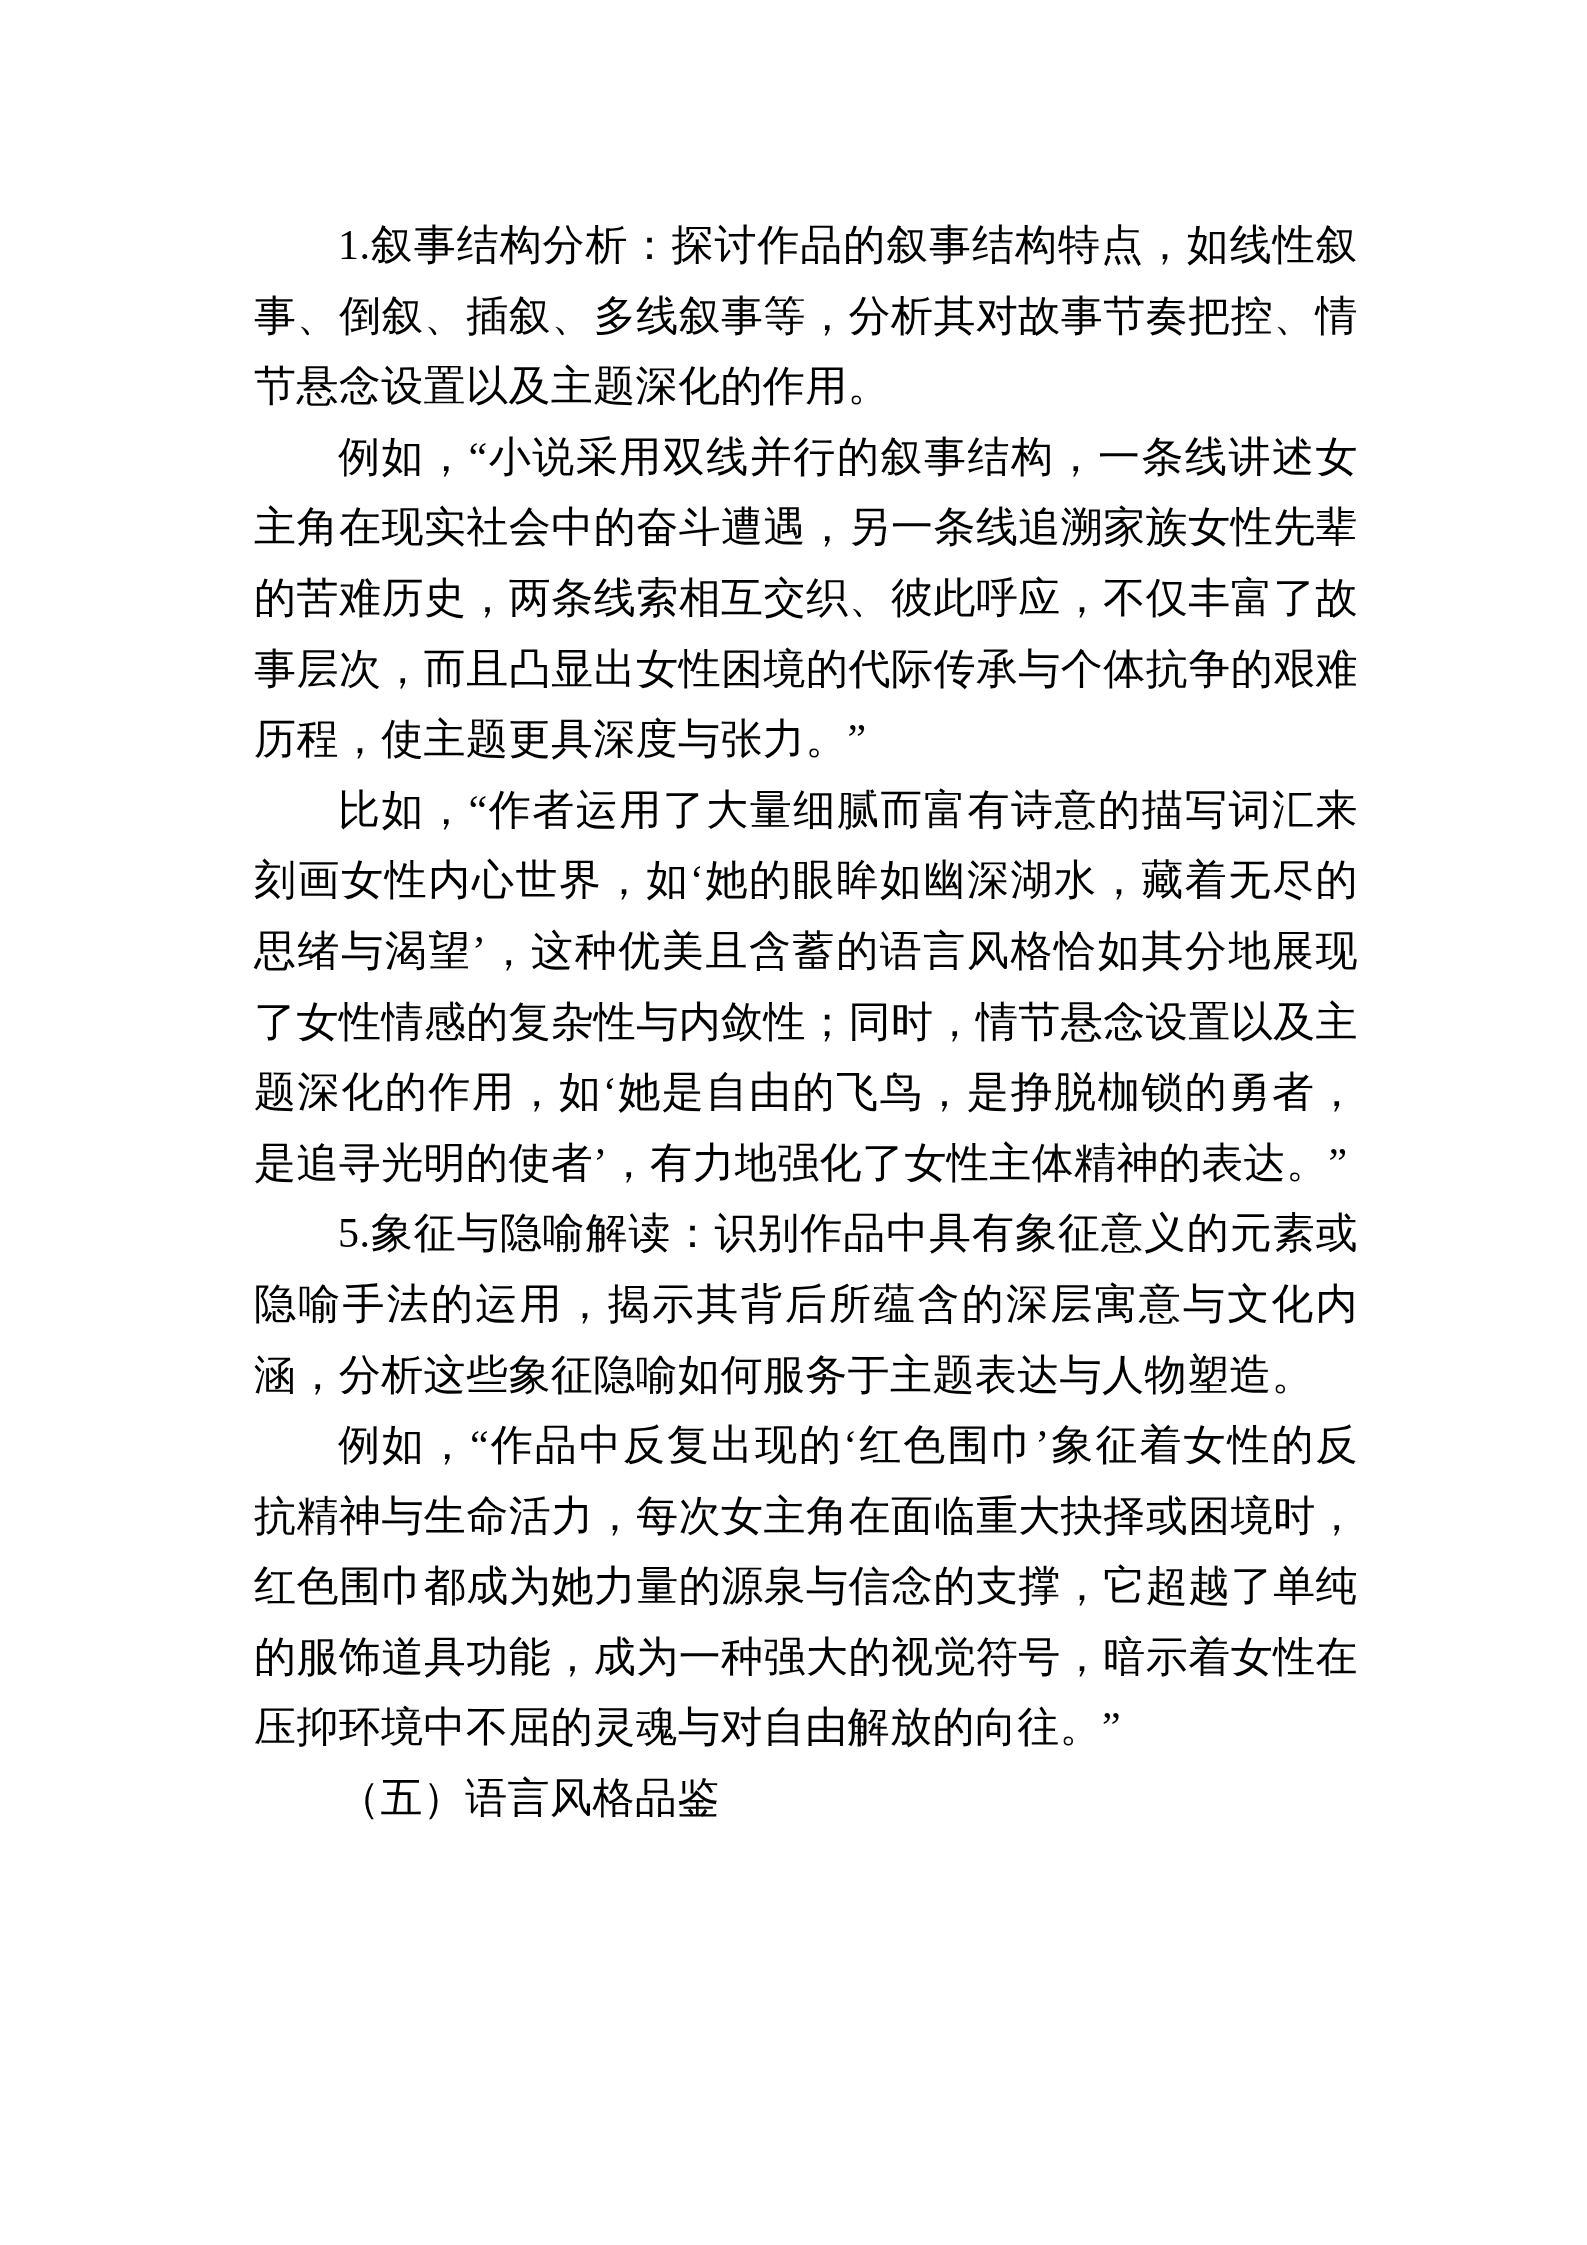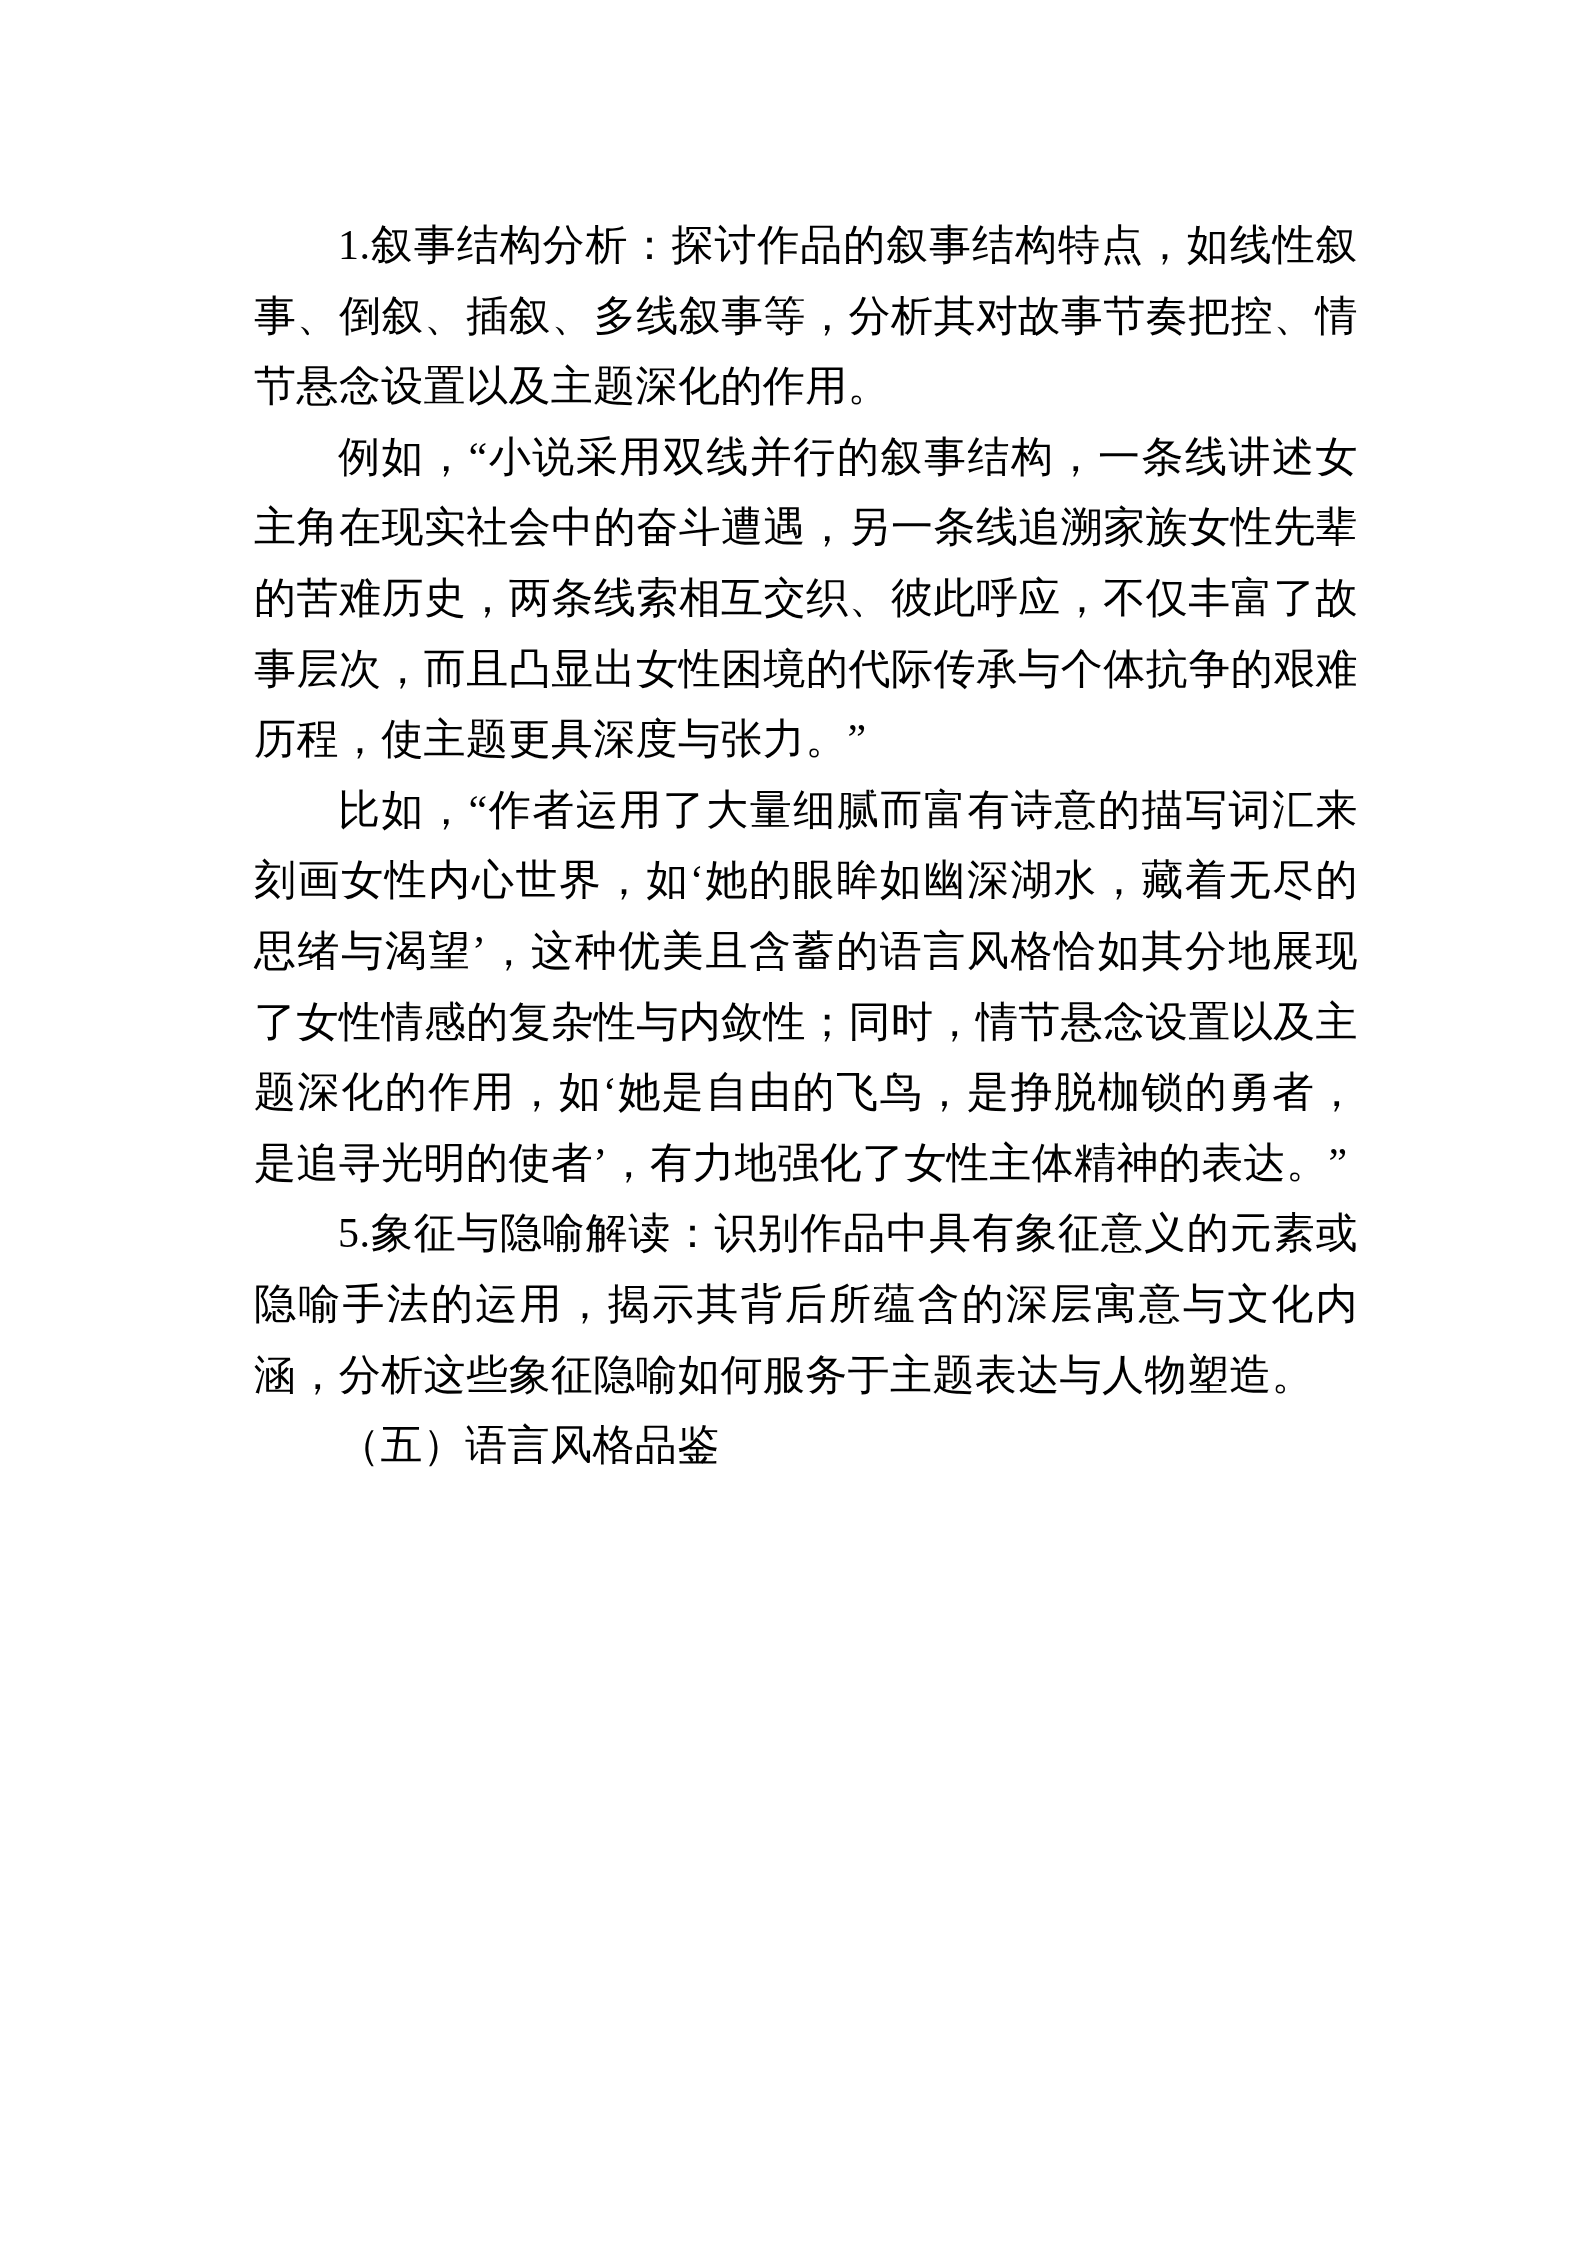--- a/index.html
+++ b/index.html
@@ -44,15 +44,16 @@
 </style>
 </head>
 <body>
 
 <div class="page">
   <div class="doc-content">
     <p>1.叙事结构分析：探讨作品的叙事结构特点，如线性叙事、倒叙、插叙、多线叙事等，分析其对故事节奏把控、情节悬念设置以及主题深化的作用。</p>
     <p>例如，“小说采用双线并行的叙事结构，一条线讲述女主角在现实社会中的奋斗遭遇，另一条线追溯家族女性先辈的苦难历史，两条线索相互交织、彼此呼应，不仅丰富了故事层次，而且凸显出女性困境的代际传承与个体抗争的艰难历程，使主题更具深度与张力。”</p>
     <p>比如，“作者运用了大量细腻而富有诗意的描写词汇来刻画女性内心世界，如‘她的眼眸如幽深湖水，藏着无尽的思绪与渴望’，这种优美且含蓄的语言风格恰如其分地展现了女性情感的复杂性与内敛性；同时，情节悬念设置以及主题深化的作用，如‘她是自由的飞鸟，是挣脱枷锁的勇者，是追寻光明的使者’，有力地强化了女性主体精神的表达。”</p>
     <p>5.象征与隐喻解读：识别作品中具有象征意义的元素或隐喻手法的运用，揭示其背后所蕴含的深层寓意与文化内涵，分析这些象征隐喻如何服务于主题表达与人物塑造。</p>
+    <p>例如，“作品中反复出现的‘红色围巾’象征着女性的反抗精神与生命活力，每次女主角在面临重大抉择或困境时，红色围巾都成为她力量的源泉与信念的支撑，它超越了单纯的服饰道具功能，成为一种强大的视觉符号，暗示着女性在压抑环境中不屈的灵魂与对自由解放的向往。”</p>
     <p>（五）语言风格品鉴</p>
   </div>
 </div>
 
 </body></html>

